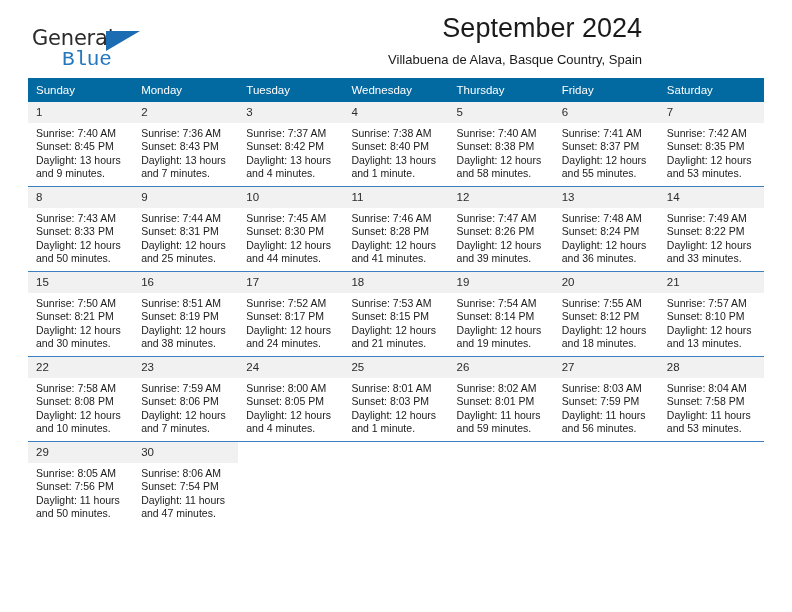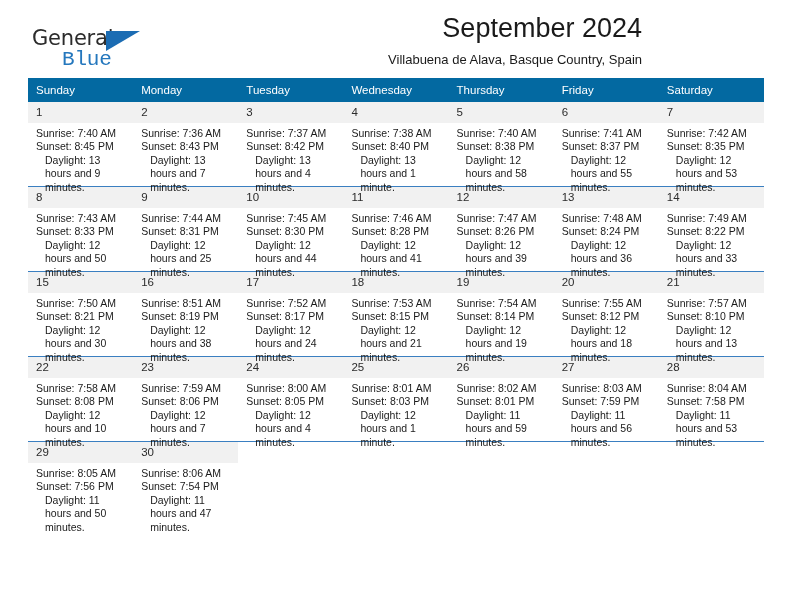--- a/index.html
+++ b/index.html
@@ -148,21 +148,20 @@
     padding: 4px 6px 0 8px;
     font-size: 10.5px;
     line-height: 13.5px;
     color: #1a1a1a;
   }
   .info div {
     white-space: nowrap;
   }
   .info .daylight {
     white-space: normal;
-    margin-left: 9px;
   }
 </style>
 </head>
 <body>
 
 <div class="page">
 
   <div class="header">
 
     <div class="brand">

